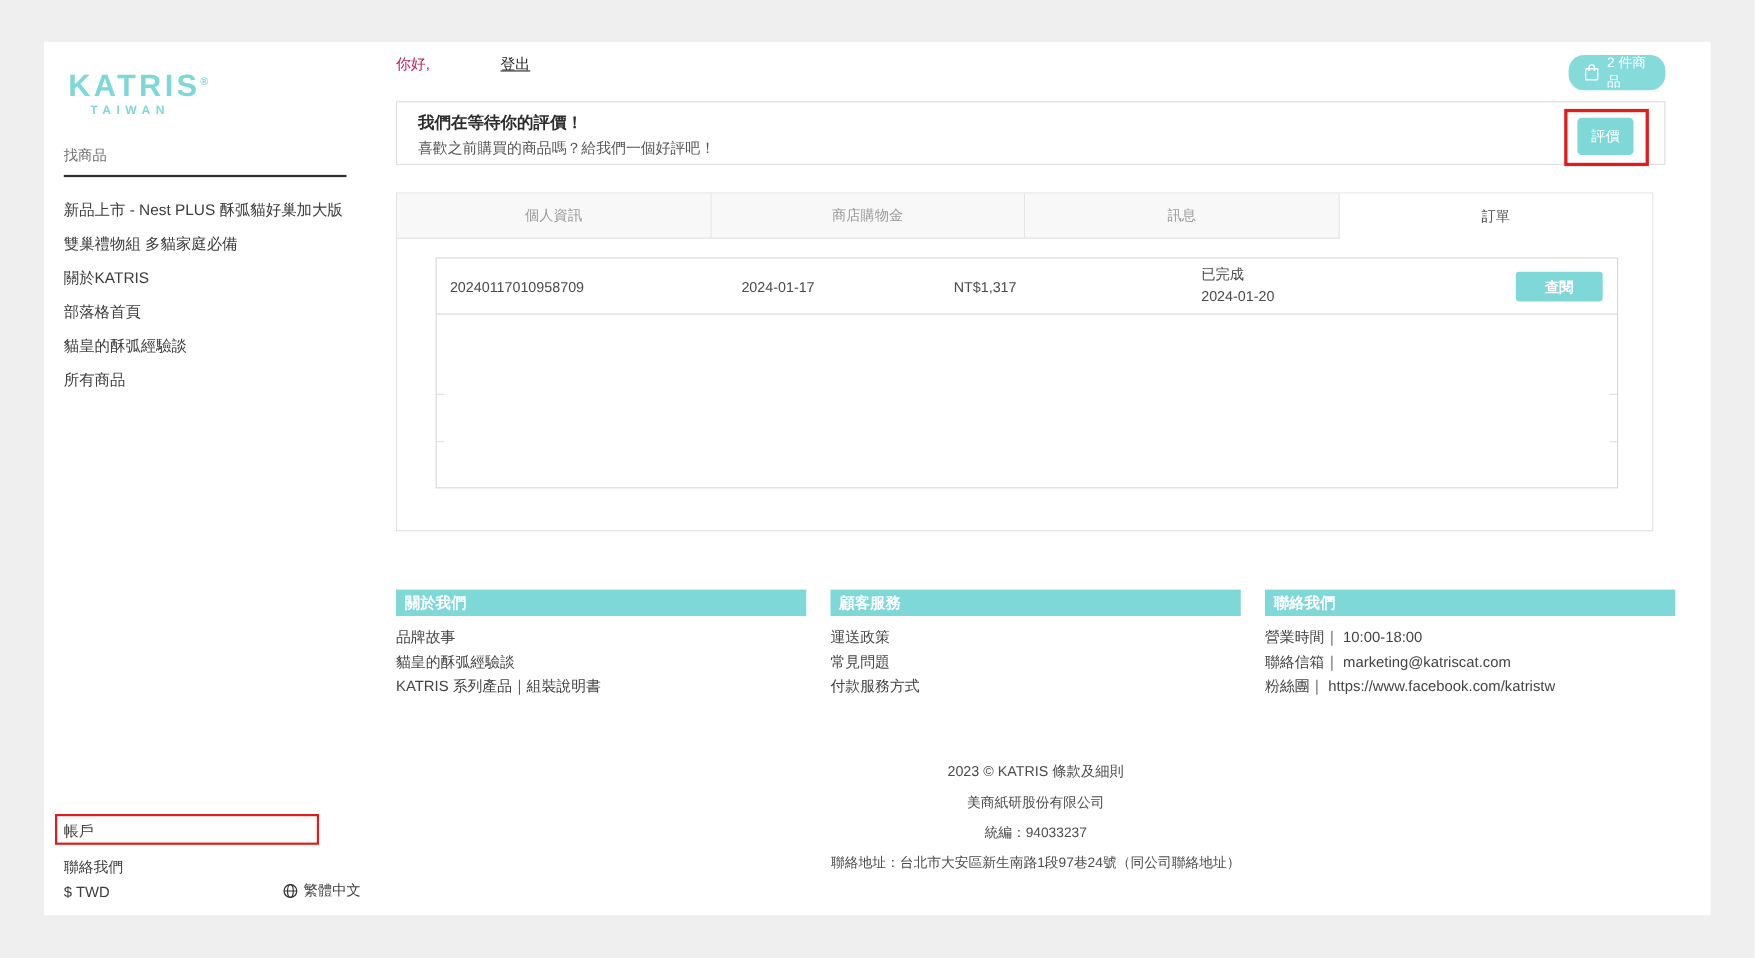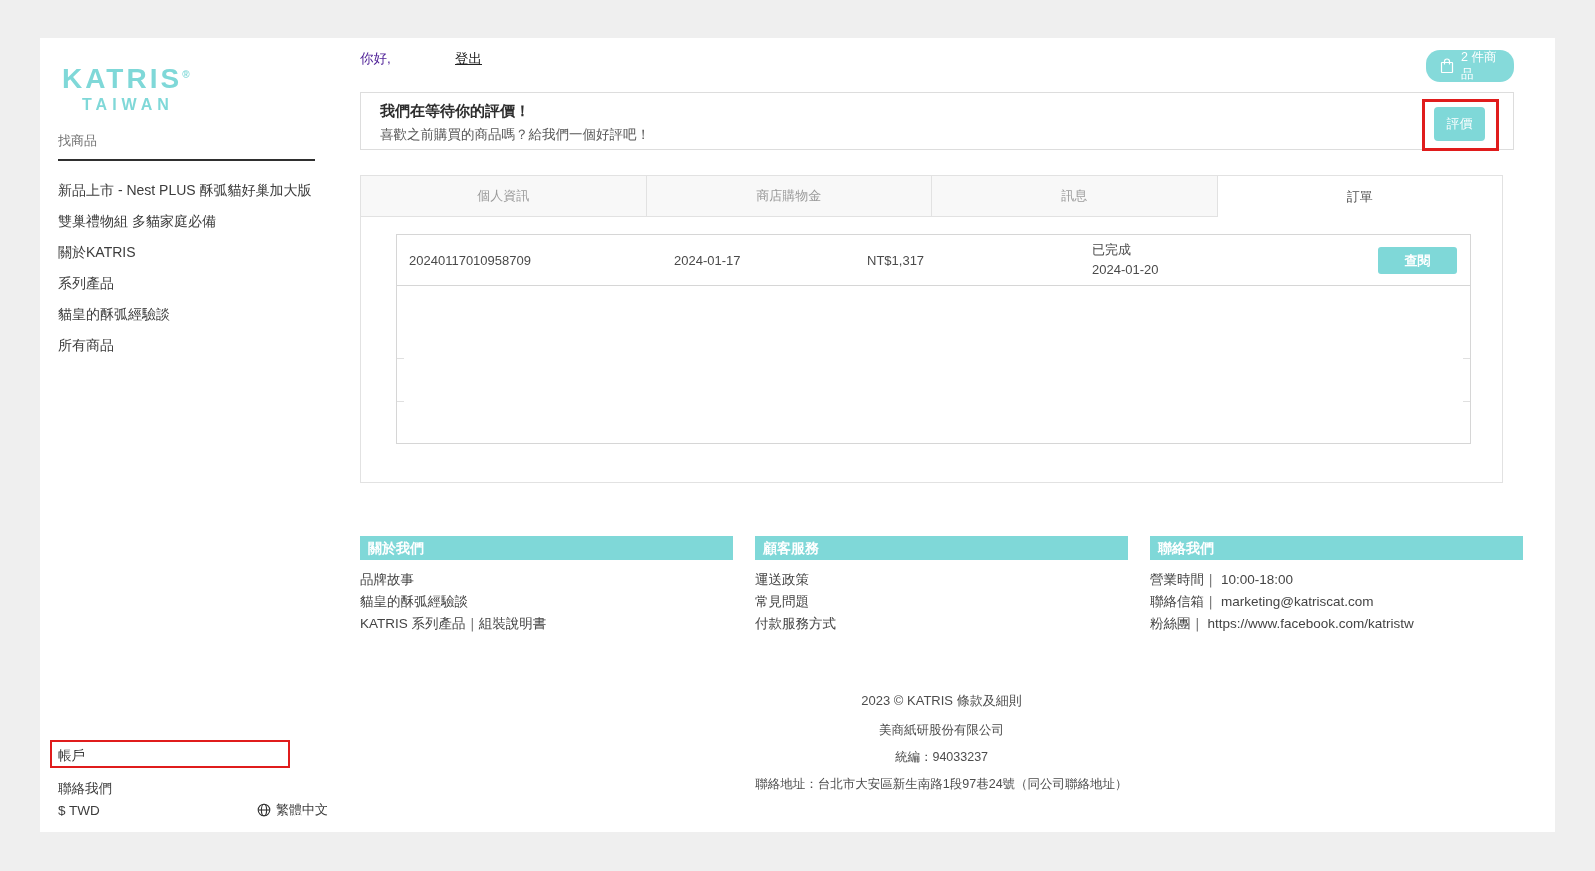--- a/index.html
+++ b/index.html
@@ -13,39 +13,39 @@
   .card {
     position:absolute; left:40px; top:38px; width:1515px; height:794px;
     background:#ffffff;
   }
   .abs { position:absolute; }
 
   
   .logo { left:22px; top:22px; cursor:pointer; }
   .logo-text { color:#7fd8d8; font-weight:800; font-size:28px; letter-spacing:3px; line-height:30px; }
   .logo-reg { font-size:10px; vertical-align:super; letter-spacing:0; }
-  .logo-sub { color:#7fd8d8; font-weight:700; font-size:16px; letter-spacing:5px; margin:2px 0 0 20px; }
+  .logo-sub { color:#7fd8d8; font-weight:700; font-size:11px; letter-spacing:5px; margin:2px 0 0 20px; }
 
   .search-label { left:18px; top:94px; font-size:13px; color:#6f6f6f; }
   .search-underline { left:18px; top:121px; width:257px; height:2px; background:#2f2f2f; }
 
   .nav { left:18px; top:137px; width:270px; }
   .nav-item { height:31px; display:flex; align-items:center; font-size:14px; color:#3c3c3c; cursor:pointer; white-space:nowrap; }
 
   .annot { border:3px solid #e01c1c; }
   .annot-account { left:10px; top:702px; width:240px; height:28px; border-width:2px; }
   .side-bottom { left:18px; font-size:13.5px; color:#3c3c3c; cursor:pointer; }
   .acct { top:709px; }
   .contact { top:742px; }
   .currency { top:765px; }
   .lang { left:217px; top:763px; display:flex; align-items:center; gap:5px; font-size:13px; cursor:pointer; }
 
   
   .main { position:absolute; left:320px; top:0; width:1154px; height:100%; }
-  .greeting { left:0; top:12px; font-size:13.5px; color:#4c1d95; }
+  .greeting { left:0; top:12px; font-size:13.5px; color:#be185d; }
   .logout { left:95px; top:12px; font-size:13.5px; color:#222; text-decoration:underline; cursor:pointer; }
   .cart-pill {
     left:1066px; top:12px; height:28px; border-radius:14px;
     background:#85dada; color:#fff; font-size:12.5px;
     display:flex; align-items:center; gap:7px; padding:16px 14px; cursor:pointer;
   }
 
   .banner { left:0; top:54px; width:1154px; height:58px; border:1px solid #dddddd; background:#fff; }
   .banner-title { left:19px; top:9px; font-size:15px; font-weight:bold; color:#2d2d2d; }
   .banner-sub { left:19px; top:33px; font-size:13.5px; color:#555; }
@@ -100,21 +100,21 @@
     <div class="logo-sub">TAIWAN</div>
   </div>
 
   <div class="abs search-label">找商品</div>
   <div class="abs search-underline"></div>
 
   <div class="abs nav">
     <div class="nav-item">新品上市 - Nest PLUS 酥弧貓好巢加大版</div>
     <div class="nav-item">雙巢禮物組 多貓家庭必備</div>
     <div class="nav-item">關於KATRIS</div>
-    <div class="nav-item">系列產品</div>
+    <div class="nav-item">部落格首頁</div>
     <div class="nav-item">貓皇的酥弧經驗談</div>
     <div class="nav-item">所有商品</div>
   </div>
 
   <div class="abs annot annot-account"></div>
   <div class="abs side-bottom acct">帳戶</div>
   <div class="abs side-bottom contact">聯絡我們</div>
   <div class="abs side-bottom currency">$ TWD</div>
   <div class="abs lang">
     <span>

